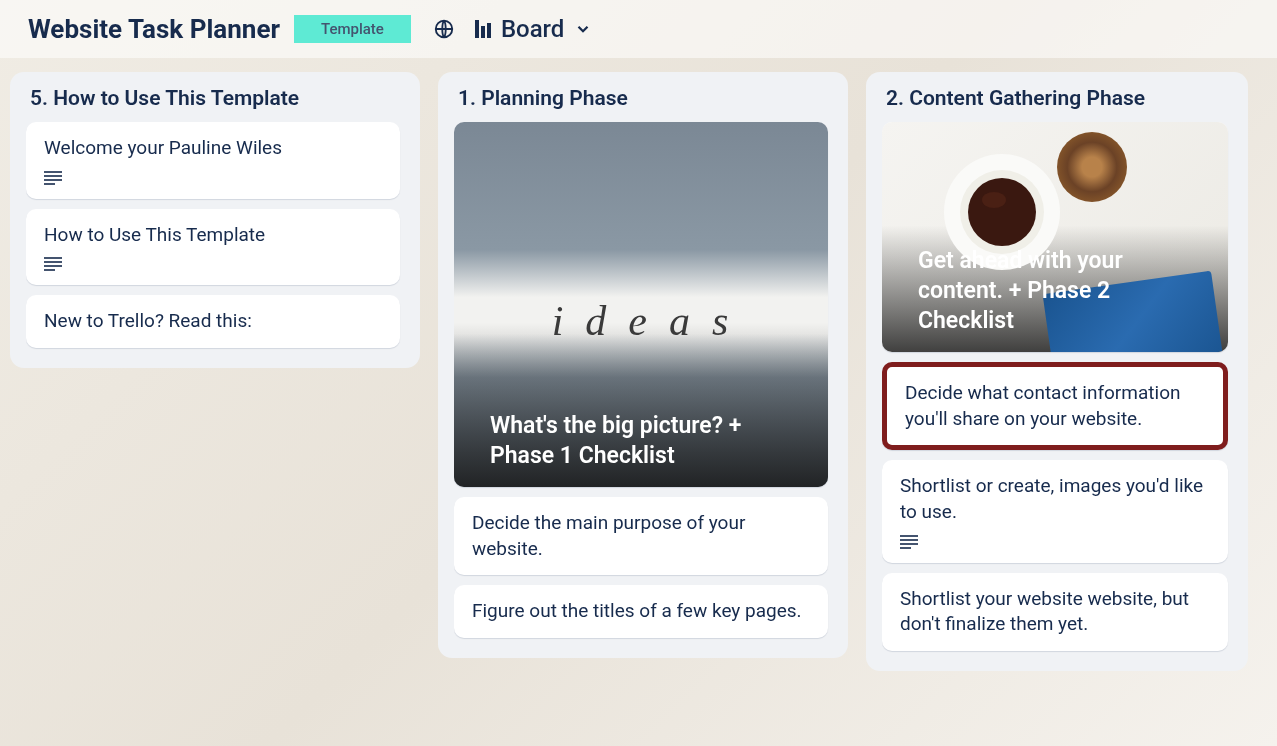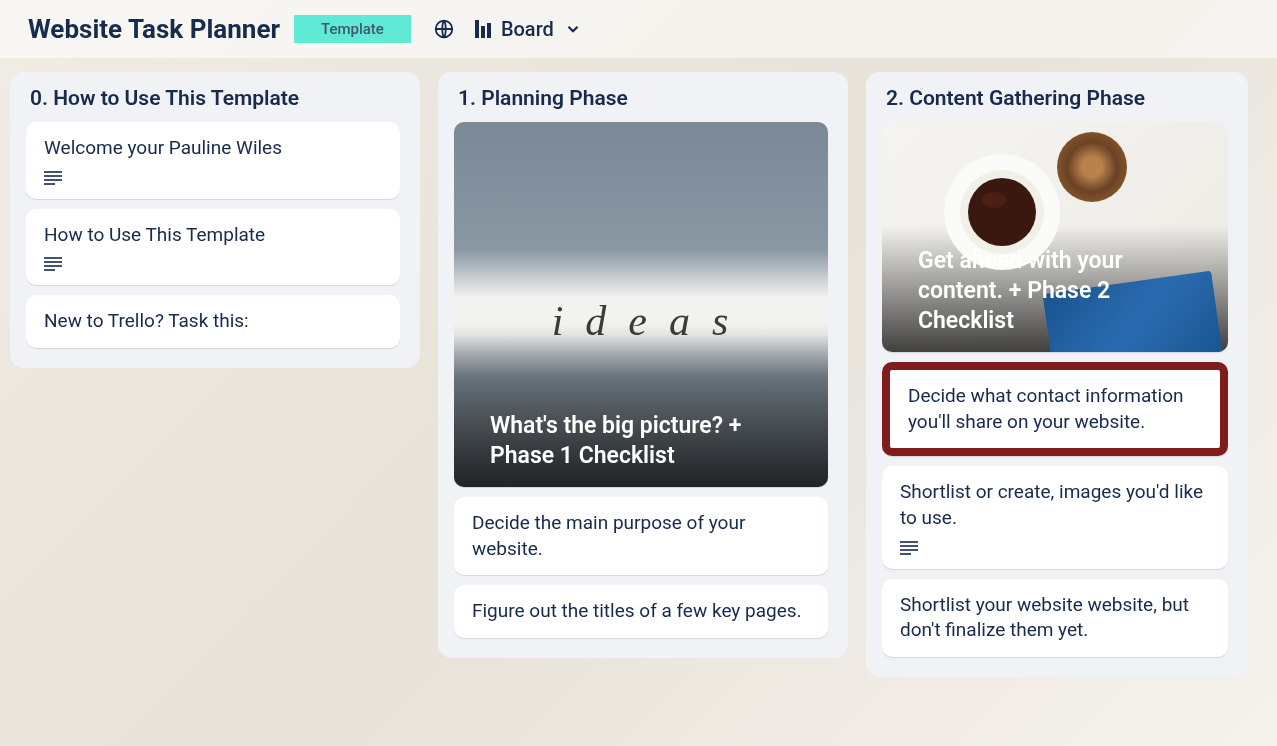--- a/index.html
+++ b/index.html
@@ -49,21 +49,21 @@
       gap: 2px;
       height: 18px;
       align-items: flex-end;
     }
     .view-icon span {
       width: 4px;
       background: #172b4d;
       display: inline-block;
     }
     .view-label {
-      font-size: 20px;
+      font-size: 24px;
       color: #172b4d;
       font-weight: 500;
     }
     .chevron {
       width: 18px;
       height: 18px;
       color: #172b4d;
     }
 
     .board {
@@ -111,21 +111,21 @@
 
     .card {
       background: #fff;
       border-radius: 10px;
       margin-bottom: 10px;
       overflow: hidden;
       box-shadow: 0 1px 1px rgba(9,30,66,0.13);
       cursor: pointer;
     }
     .card.selected {
-      border: 8px solid #7f1d1d;
+      border: 5px solid #7f1d1d;
     }
     .card-cover {
       height: 290px;
       position: relative;
       display: flex;
       align-items: flex-end;
       background-size: cover;
       background-position: center;
     }
     .cover-0-0 {
@@ -258,21 +258,21 @@
       <svg viewBox="0 0 24 24" fill="none" stroke="currentColor" stroke-width="3">
           <path d="M6 9l6 6 6-6"></path>
         </svg>
     </span>
   </div>
 </div>
 
 <div class="board">
 
   <div class="list">
-    <div class="list-title">0. How to Use This Template</div>
+    <div class="list-title">5. How to Use This Template</div>
     <div class="list-cards">
 
 
       <div class="card">
         <div class="card-body">
           <div class="card-text">Welcome your Pauline Wiles</div>
           <div class="card-icons">
             <span class="desc-icon">
               <svg viewBox="0 0 18 14" stroke="#44546f" stroke-width="2">
                   <line x1="0" y1="1" x2="18" y2="1"></line>
@@ -296,21 +296,21 @@
                   <line x1="0" y1="9" x2="18" y2="9"></line>
                   <line x1="0" y1="13" x2="11" y2="13"></line>
                 </svg>
             </span>
           </div>
         </div>
       </div>
 
       <div class="card">
         <div class="card-body">
-          <div class="card-text">New to Trello? Task this:</div>
+          <div class="card-text">New to Trello? Read this:</div>
         </div>
       </div>
     </div>
   </div>
 
   <div class="list">
     <div class="list-title">1. Planning Phase</div>
     <div class="list-cards">
 
       <div class="card">

